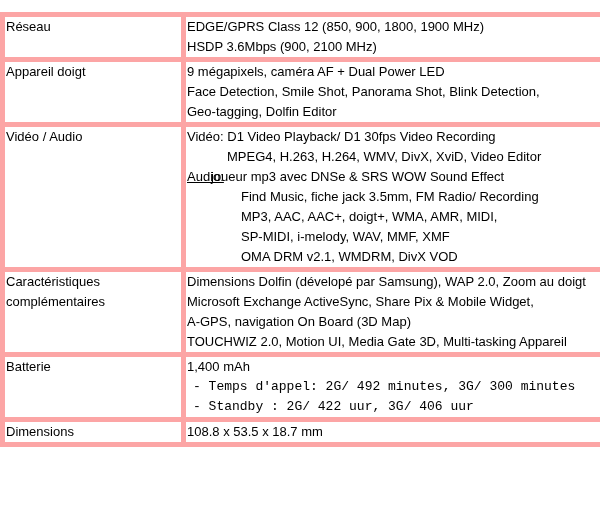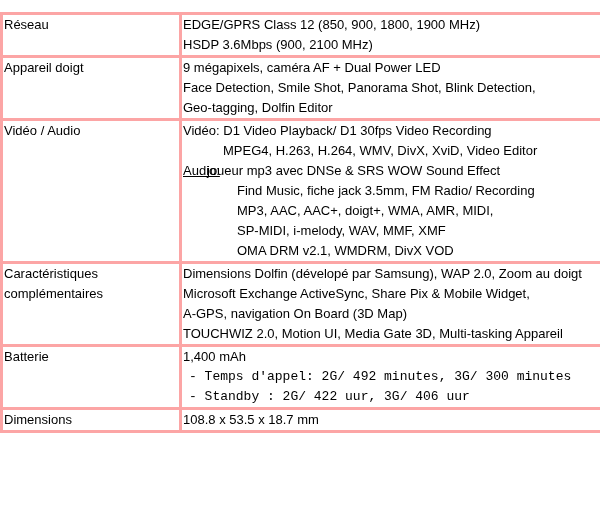--- a/index.html
+++ b/index.html
@@ -18,21 +18,21 @@
     }
     table.specs {
       position: absolute;
       left: 0px;
       top: 12px;
       width: 598px;
       border-collapse: collapse;
       table-layout: fixed;
     }
     table.specs td {
-      border: 3px solid #fca5a5;
+      border: 5px solid #fca5a5;
       padding: 0 0 0 1px;
       vertical-align: top;
       line-height: 20px;
       font-size: 13px;
       white-space: nowrap;
       overflow: hidden;
     }
     td.label { width: 175px; }
     td.value { width: 420px; }
     .line { display: block; height: 20px; }

